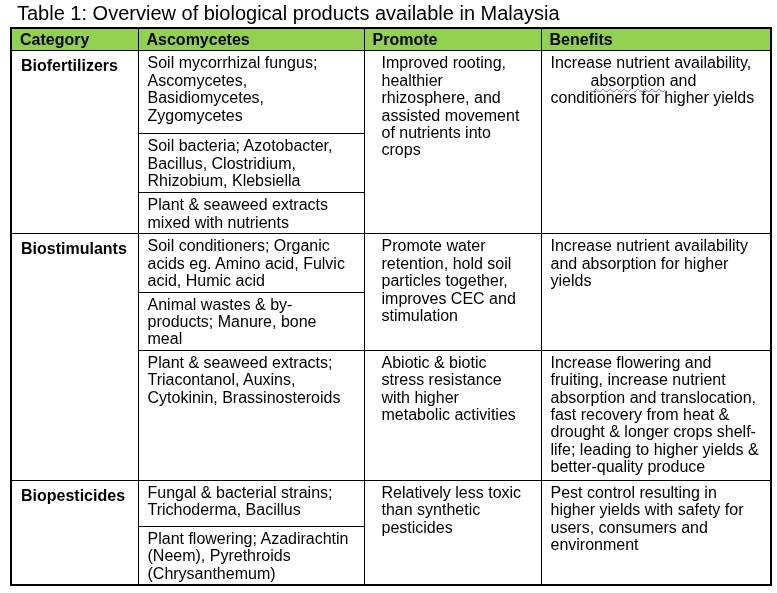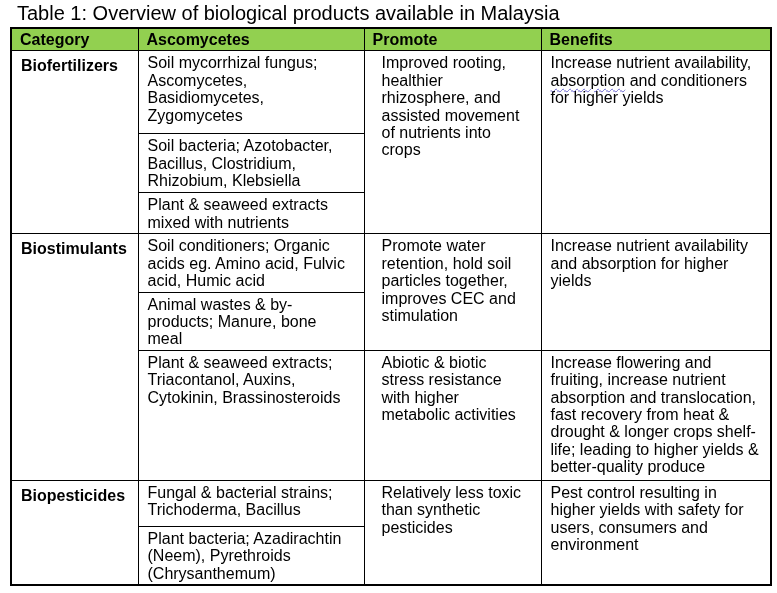--- a/index.html
+++ b/index.html
@@ -72,20 +72,21 @@
   td.ing  { padding: 3px 12px 2px 9px; }
   td.feat { padding: 3px 10px 2px 17px; }
   td.ben  { padding: 3px 5px  2px 9px; }
   .seg-i { }
   .seg-u {
     text-decoration: underline;
     text-decoration-style: wavy;
     text-decoration-color: var(--grammar);
     text-decoration-thickness: 1px;
     text-underline-offset: 2px;
+    margin-left: 40px;
   }
 </style>
 </head>
 <body>
 
 <div class="page">
 
   <div class="doc-title">Table 1: Overview of biological products available in Malaysia</div>
 
   <table class="bio-table">
@@ -133,17 +134,17 @@
         <td class="ben">Increase flowering and fruiting, increase nutrient absorption and translocation, fast recovery from heat &amp; drought &amp; longer crops shelf-life; leading to higher yields &amp; better-quality produce</td>
       </tr>
 
       <tr class="row-bp1">
         <td class="cat" rowspan="2">Biopesticides</td>
         <td class="ing"><span>Fungal &amp; bacterial strains; </span><span class="seg-i">Trichoderma, Bacillus</span></td>
         <td class="feat" rowspan="2">Relatively less toxic than synthetic pesticides</td>
         <td class="ben" rowspan="2">Pest control resulting in higher yields with safety for users, consumers and environment</td>
       </tr>
       <tr class="row-bp2">
-        <td class="ing"><span>Plant bacteria; Azadirachtin (Neem), Pyrethroids (Chrysanthemum)</span></td>
+        <td class="ing"><span>Plant flowering; Azadirachtin (Neem), Pyrethroids (Chrysanthemum)</span></td>
       </tr>
     </tbody>
   </table>
 </div>
 
 </body></html>

